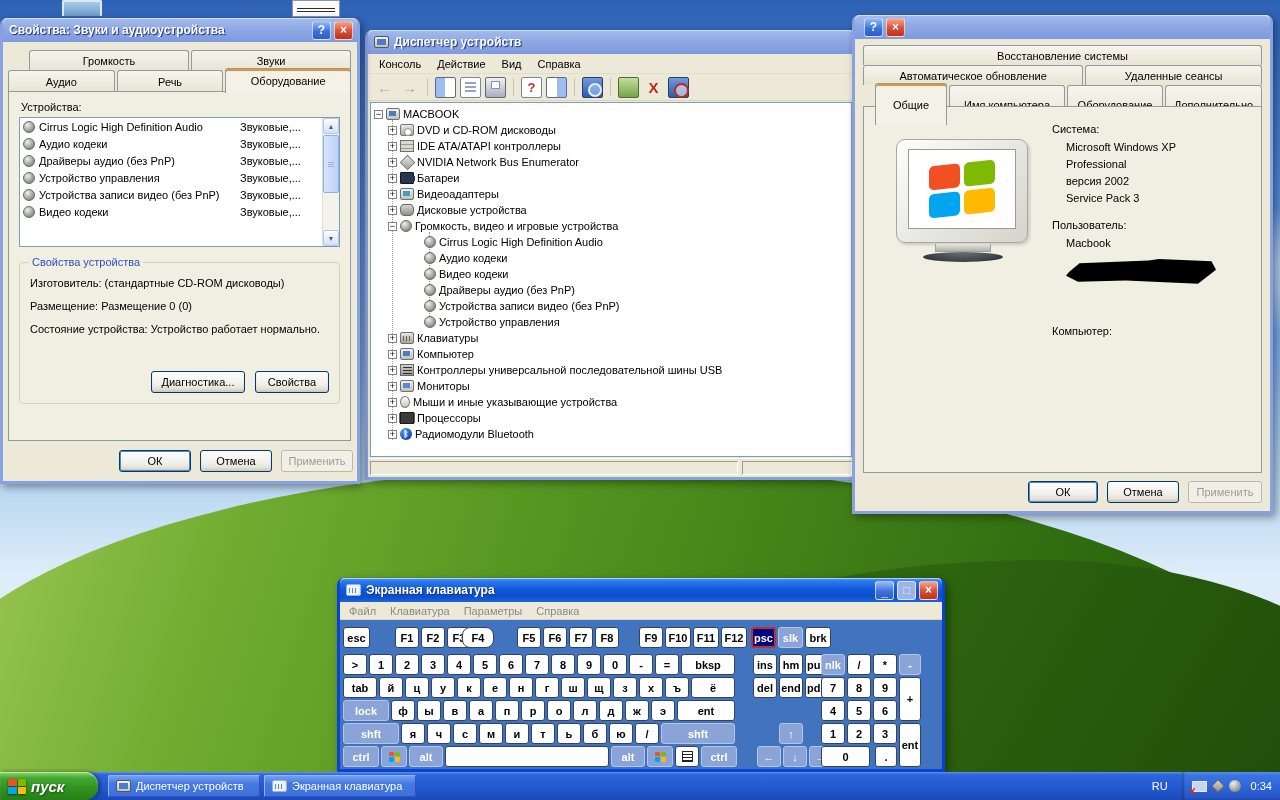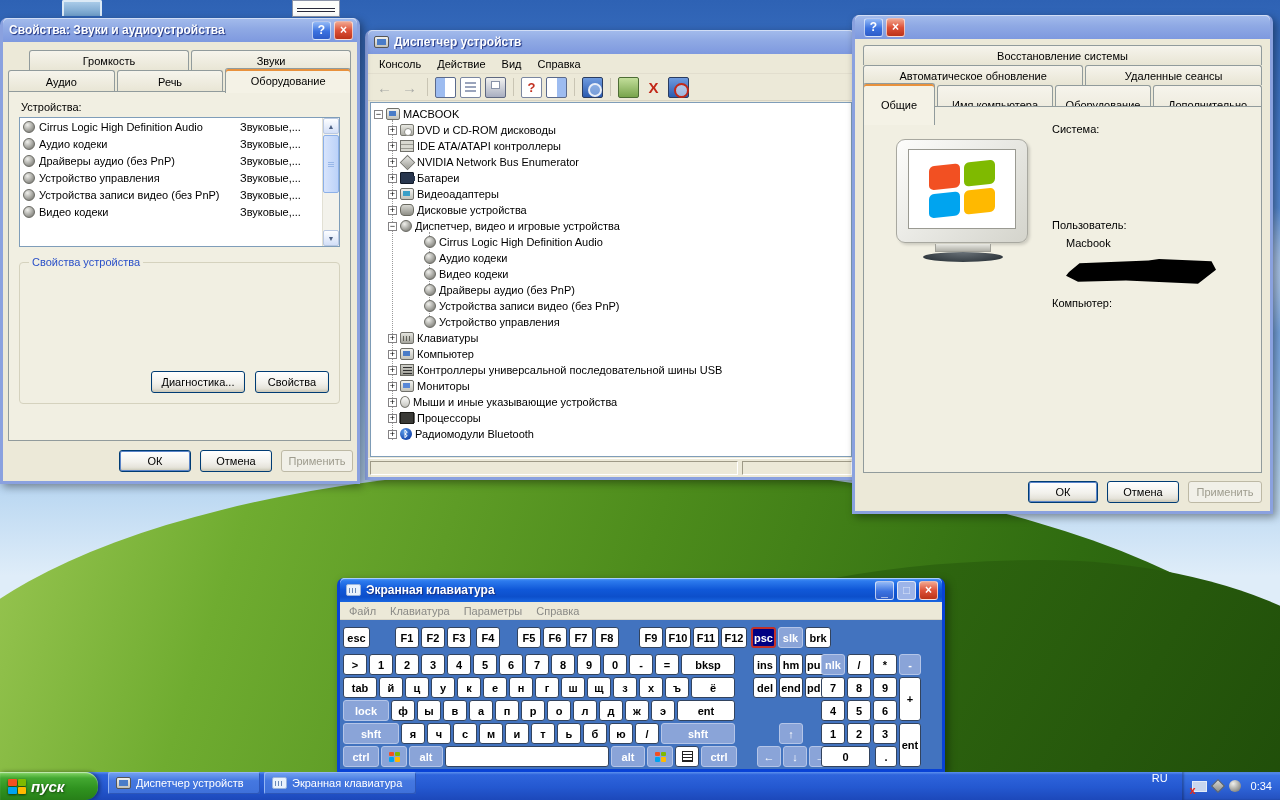--- a/index.html
+++ b/index.html
@@ -132,21 +132,21 @@
 .wflag.lg span{border-radius:5px}
 
 .oskmenu{height:18px;display:flex;align-items:center;background:#ECE9D8;border-bottom:1px solid #D8D4C4;padding:0 2px}
 .oskkeys{position:relative;height:149px;background:#4273BF}
 .okey{position:absolute;border-radius:3px;display:flex;align-items:center;justify-content:center;font-weight:bold;font-size:11px;overflow:hidden}
 .okw{background:#fff;border:1px solid #32435E;color:#000}
 .okm{background:#8AA4D8;border:1px solid #B4C5E8;color:#fff}
 .okp{background:#000082;border:2px solid #C23028;color:#fff}
 .menu-glyph{width:11px;height:11px;border:1px solid #222;background:repeating-linear-gradient(180deg,#fff 0 2px,#222 2px 3px)}
 
-.taskbar{position:absolute;left:0;right:0;top:772px;height:28px;background:linear-gradient(180deg,#5C90EE 0%,#2E64DC 10%,#2458D0 55%,#1C48BA 100%);display:flex;align-items:flex-start;z-index:50}
+.taskbar{position:absolute;left:0;right:0;top:772px;height:28px;background:linear-gradient(180deg,#5C90EE 0%,#2E64DC 10%,#2458D0 55%,#1C48BA 100%);display:flex;align-items:center;z-index:50}
 .startbtn{height:28px;width:98px;border-radius:0 13px 13px 0;background:linear-gradient(180deg,#8ADA6A 0%,#43A831 22%,#2F921F 60%,#277F18 100%);display:flex;align-items:center;gap:5px;padding:0 12px 0 8px;box-shadow:2px 0 4px rgba(0,0,0,.4),inset 0 1px 1px rgba(255,255,255,.5);flex:0 0 auto}
 .startlabel{color:#fff;font-weight:bold;font-style:italic;font-size:15px;text-shadow:1px 1px 2px #1A4A10}
 .tasks{display:flex;gap:4px;margin-left:10px;flex:1;align-items:center}
 .taskbtn{height:22px;min-width:152px;border-radius:2px;background:linear-gradient(180deg,#77A5F2,#4578E0 40%,#3E70DA);box-shadow:inset 1px 1px 0 #93B5F4,inset -1px -1px 0 #2C56B8;display:flex;align-items:center;gap:5px;padding:0 8px;color:#fff}
 .tki{width:15px;height:12px;flex:0 0 15px;position:relative}
 .tki-computer{background:linear-gradient(#F2F2EE,#C2C2BA);border:1px solid #55555080;border:1px solid #555;border-radius:2px}
 .tki-computer::after{content:"";position:absolute;inset:2px;background:#4A7CC8}
 .tki-keyboard{background:#EAF2FC;border:1px solid #9AB4DC;border-radius:2px}
 .tki-keyboard::after{content:"";position:absolute;left:2px;right:2px;top:3px;height:5px;background:repeating-linear-gradient(90deg,#6888B8 0 1px,transparent 1px 3px)}
 .tray{height:28px;display:flex;align-items:center;gap:6px;padding:0 8px 0 10px;background:linear-gradient(180deg,#5C94F0 0%,#3A74E4 12%,#2E64D8 55%,#2450BE 100%);box-shadow:inset 2px 0 2px rgba(0,0,0,.25)}
@@ -235,21 +235,21 @@
             <span class="tlabel">Видеоадаптеры</span>
           </div>
           <div class="trow lvl1">
             <span class="tbox">+</span>
             <span class="ti ti-disk"></span>
             <span class="tlabel">Дисковые устройства</span>
           </div>
           <div class="trow lvl1">
             <span class="tbox">−</span>
             <span class="ti ti-speaker"></span>
-            <span class="tlabel">Диспетчер, видео и игровые устройства</span>
+            <span class="tlabel">Громкость, видео и игровые устройства</span>
           </div>
           <div class="trow lvl2">
             <span class="ti ti-speaker"></span>
             <span class="tlabel">Cirrus Logic High Definition Audio</span>
           </div>
           <div class="trow lvl2">
             <span class="ti ti-speaker"></span>
             <span class="tlabel">Аудио кодеки</span>
           </div>
           <div class="trow lvl2">
@@ -367,20 +367,25 @@
               </div>
           </div>
           <div class="vscroll">
             <div class="sbtn">▲</div>
             <div class="sthumb"></div>
             <div class="sbtn dn">▼</div>
           </div>
         </div>
         <div class="groupbox" style="left:10px;right:10px;top:170px;height:142px">
           <span class="gtitle">Свойства устройства</span>
+          <div style="position:absolute;left:10px;top:14px;right:6px">
+              <div class="gline">Изготовитель: (стандартные CD-ROM дисководы)</div>
+              <div class="gline">Размещение: Размещение 0 (0)</div>
+              <div class="gline">Состояние устройства: Устройство работает нормально.</div>
+            </div>
           <div style="position:absolute;right:10px;bottom:10px;display:flex;gap:10px">
             <div class="xpbtn" style="width:94px">Диагностика...</div>
             <div class="xpbtn" style="width:74px">Свойства</div>
           </div>
         </div>
       </div>
       <div style="position:absolute;right:4px;bottom:9px;display:flex;gap:9px">
         <div class="xpbtn def" style="width:72px">ОК</div>
         <div class="xpbtn" style="width:72px">Отмена</div>
         <div class="xpbtn dis" style="width:72px">Применить</div>
@@ -394,44 +399,50 @@
       <span class="tb-btn btn-x">×</span>
     </div>
     <div class="client">
       <div class="tabrow" style="left:8px;right:8px;top:6px;height:20px">
         <div class="xtab">Восстановление системы</div>
       </div>
       <div class="tabrow" style="left:8px;right:8px;top:26px;height:20px">
         <div class="xtab" style="flex:1.25">Автоматическое обновление</div>
         <div class="xtab">Удаленные сеансы</div>
       </div>
-      <div class="tabrow" style="left:8px;right:8px;top:46px;height:39px">
+      <div class="tabrow" style="left:20px;right:8px;top:46px;height:39px">
         <div class="xtab active" style="flex:0 0 72px">Общие</div>
         <div class="xtab" style="flex:0 0 116px">Имя компьютера</div>
         <div class="xtab" style="flex:0 0 96px">Оборудование</div>
         <div class="xtab">Дополнительно</div>
       </div>
       <div class="panel" style="left:8px;right:8px;top:67px;bottom:38px">
         <div class="crt" style="left:32px;top:32px">
           <div class="crt-screen">
             <span class="wflag lg">
                 <span class="r"></span>
                 <span class="g"></span>
                 <span class="b"></span>
                 <span class="y"></span>
               </span>
           </div>
           <div class="crt-stand"></div>
           <div class="crt-base"></div>
         </div>
         <div class="label" style="position:absolute;left:188px;top:16px">Система:</div>
+        <div style="position:absolute;left:202px;top:34px">
+            <div class="sline">Microsoft Windows XP</div>
+            <div class="sline">Professional</div>
+            <div class="sline">версия 2002</div>
+            <div class="sline">Service Pack 3</div>
+          </div>
         <div class="label" style="position:absolute;left:188px;top:112px">Пользователь:</div>
         <div class="label" style="position:absolute;left:202px;top:130px">Macbook</div>
         <div class="scribble" style="left:202px;top:152px;width:150px;height:27px"></div>
-        <div class="label" style="position:absolute;left:188px;top:190px">Компьютер:</div>
+        <div class="label" style="position:absolute;left:188px;top:218px">Компьютер:</div>
       </div>
       <div style="position:absolute;right:8px;bottom:8px;display:flex;gap:9px">
         <div class="xpbtn def" style="width:70px">ОК</div>
         <div class="xpbtn" style="width:72px">Отмена</div>
         <div class="xpbtn dis" style="width:74px">Применить</div>
       </div>
     </div>
   </div>
 
   <div class="xwin act" style="left:337px;top:578px;width:608px;height:194px;z-index:5">
@@ -447,21 +458,21 @@
           <span class="mitem gray">Файл</span>
           <span class="mitem gray">Клавиатура</span>
           <span class="mitem gray">Параметры</span>
           <span class="mitem gray">Справка</span>
         </div>
       <div class="oskkeys">
           <div class="okey okw" style="left: 3px; top: 7px; width: 27px; height: 21px;">esc</div>
           <div class="okey okw" style="left: 55px; top: 7px; width: 24px; height: 21px;">F1</div>
           <div class="okey okw" style="left: 81px; top: 7px; width: 24px; height: 21px;">F2</div>
           <div class="okey okw" style="left: 107px; top: 7px; width: 24px; height: 21px;">F3</div>
-          <div class="okey okw" style="left: 136px; top: 7px; width: 24px; height: 21px;">F4</div>
+          <div class="okey okw" style="left: 122px; top: 7px; width: 32px; height: 21px; border-radius: 8px;">F4</div>
           <div class="okey okw" style="left: 177px; top: 7px; width: 24px; height: 21px;">F5</div>
           <div class="okey okw" style="left: 203px; top: 7px; width: 24px; height: 21px;">F6</div>
           <div class="okey okw" style="left: 229px; top: 7px; width: 24px; height: 21px;">F7</div>
           <div class="okey okw" style="left: 255px; top: 7px; width: 24px; height: 21px;">F8</div>
           <div class="okey okw" style="left: 299px; top: 7px; width: 24px; height: 21px;">F9</div>
           <div class="okey okw" style="left: 325px; top: 7px; width: 26px; height: 21px;">F10</div>
           <div class="okey okw" style="left: 353px; top: 7px; width: 26px; height: 21px;">F11</div>
           <div class="okey okw" style="left: 381px; top: 7px; width: 26px; height: 21px;">F12</div>
           <div class="okey okp" style="left: 411px; top: 7px; width: 25px; height: 21px;">psc</div>
           <div class="okey okm" style="left: 438px; top: 7px; width: 25px; height: 21px;">slk</div>

